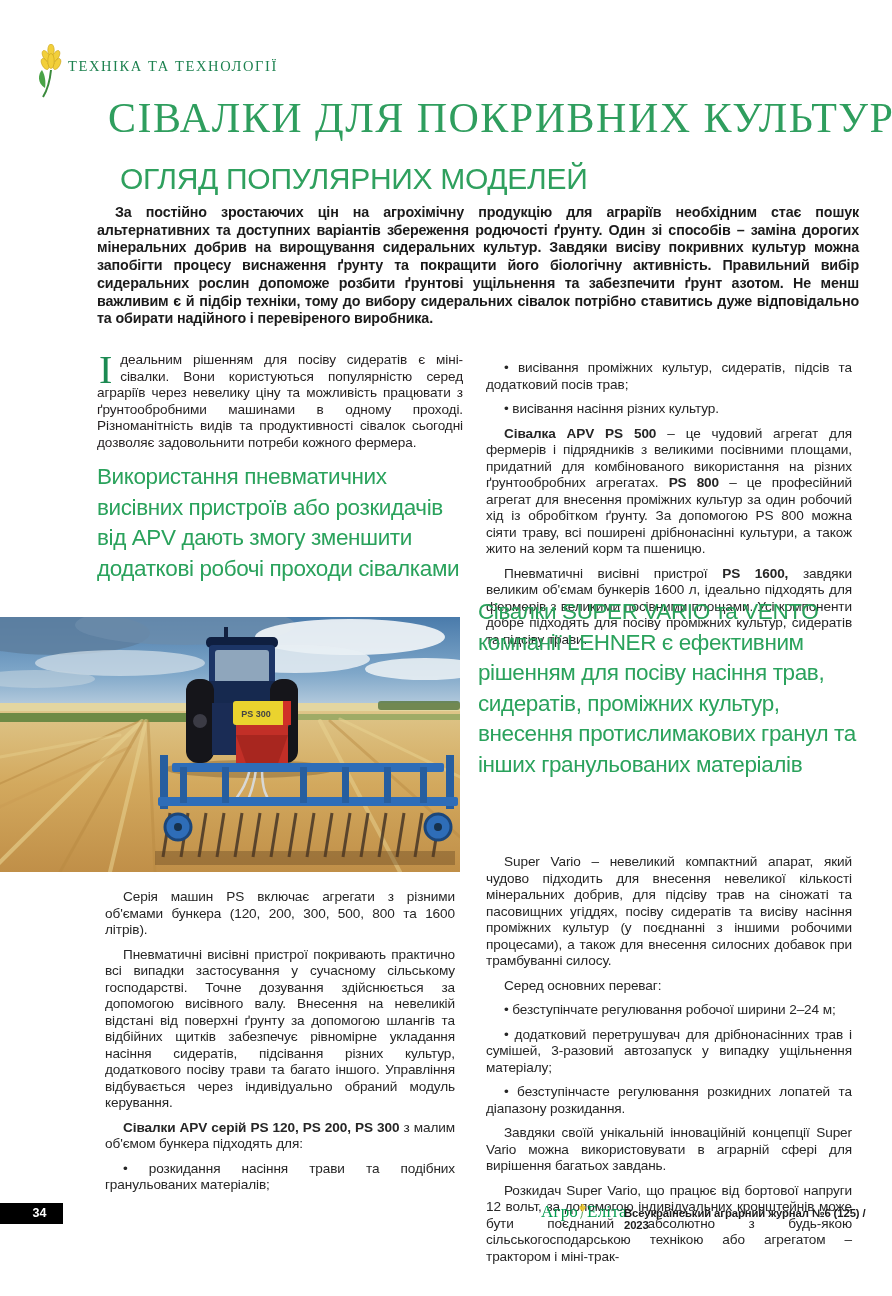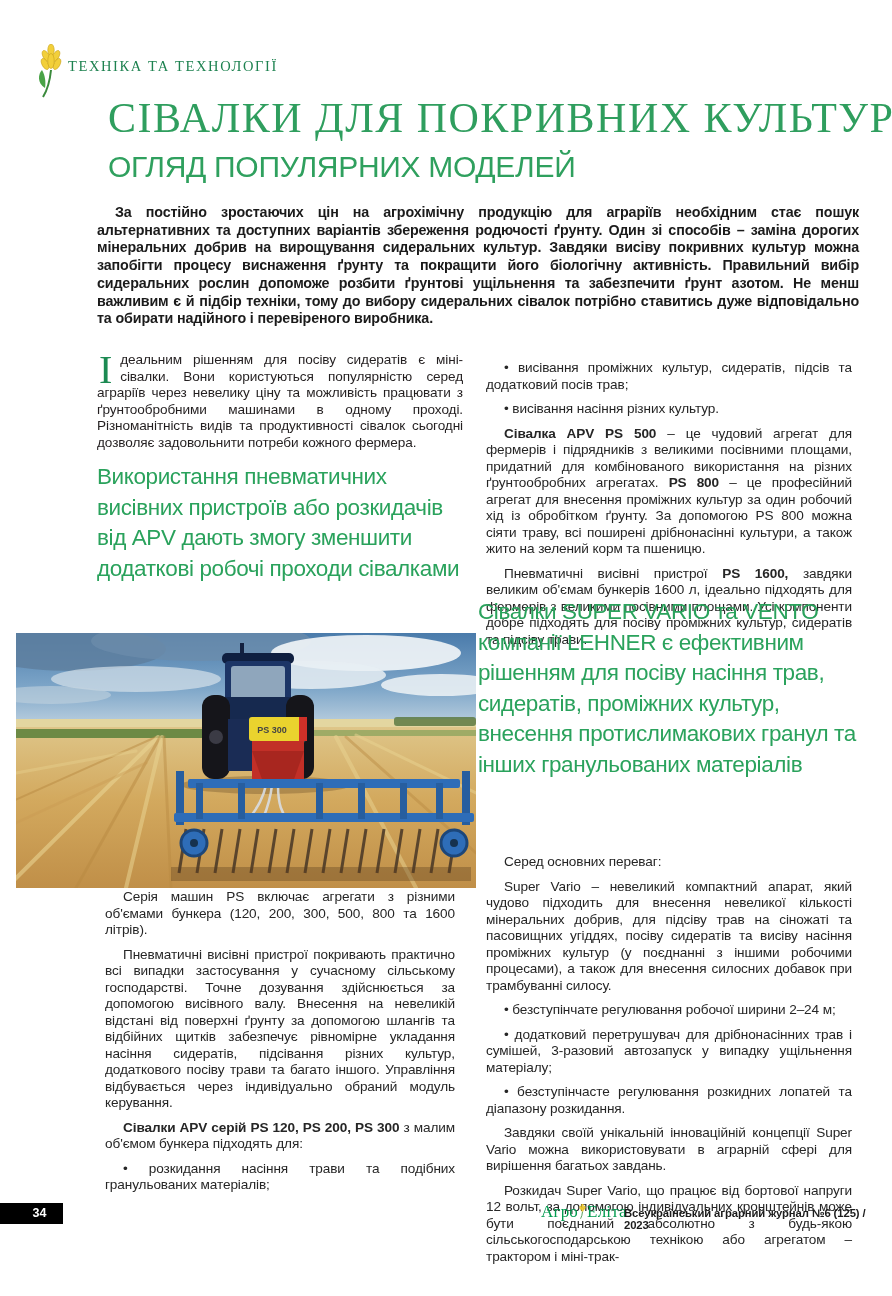--- a/index.html
+++ b/index.html
@@ -13,21 +13,21 @@
     position:absolute; left:68px; top:58px;
     font-family:"Liberation Serif", serif; font-size:14.5px; letter-spacing:1.6px;
     color:#1e8250; font-weight:500;
   }
   .title {
     position:absolute; left:108px; top:94px; margin:0; white-space:nowrap;
     font-family:"Liberation Serif", serif; font-weight:400;
     font-size:42px; letter-spacing:1.5px; color:#2f9e5e;
   }
   .subtitle {
-    position:absolute; left:108px; top:150px; margin:0;
+    position:absolute; left:108px; top:150px; margin:12px;
     font-size:30px; font-weight:400; letter-spacing:-0.3px; color:#2fa05e;
   }
   .lead {
     position:absolute; left:97px; top:204px; width:762px; margin:0;
     font-size:14.3px; line-height:17.7px; font-weight:bold; letter-spacing:-0.15px;
     text-align:justify; text-indent:18px; color:#1b1b1b;
   }
   
   .block { position:absolute; }
   .block p { margin:8px; font-size:13.6px; line-height:16.5px; letter-spacing:-0.1px;
@@ -41,21 +41,21 @@
   .quote {
     position:absolute; margin:0; color:#2aa25c; font-weight:400;
     font-size:22.5px; line-height:30.5px; letter-spacing:-0.4px; text-align:left;
   }
   .quote-left  { left:97px;  top:462px; width:376px; }
   .quote-right { left:478px; top:597px; width:386px; }
   .left-after  { left:97px;  top:881px; width:366px; }
   .right-top   { left:478px; top:352px; width:382px; }
   .right-after { left:478px; top:846px; width:382px; }
   
-  .photo { position:absolute; left:0; top:617px; width:460px; height:255px; margin:16px; }
+  .photo { position:absolute; left:0; top:617px; width:460px; height:255px; margin:0; }
   
   .pagenum {
     position:absolute; left:0; top:1203px; width:63px; height:21px; box-sizing:border-box;
     background:#000000; color:#ffffff; font-weight:bold; font-size:12.5px;
     line-height:21px; text-align:center; padding-left:16px;
   }
   .footer-logo {
     position:absolute; left:541px; top:1202px; font-family:"Liberation Serif", serif;
     font-size:17px; color:#009a4e; letter-spacing:0.2px; display:flex; align-items:center;
   }
@@ -209,22 +209,22 @@
   <div class="block right-top">
     <p>• висівання проміжних культур, сидератів, підсів та додатковий посів трав;</p>
     <p>• висівання насіння різних культур.</p>
     <p><b>Сівалка APV PS 500</b><span> – це чудовий агрегат для фермерів і підрядників з великими посівними площами, придатний для комбінованого використання на різних ґрунтообробних агрегатах. </span><b>PS 800</b><span> – це професійний агрегат для внесення проміжних культур за один робочий хід із обробітком ґрунту. За допомогою PS 800 можна сіяти траву, всі поширені дрібнонасінні культури, а також жито на зелений корм та пшеницю.</span></p>
     <p><span>Пневматичні висівні пристрої </span><b>PS 1600,</b><span> завдяки великим об'ємам бункерів 1600 л, ідеально підходять для фермерів з великими посівними площами. Усі компоненти добре підходять для посіву проміжних культур, сидератів та підсіву трави.</span></p>
   </div>
 
   <p class="quote quote-right">Сівалки SUPER VARIO та VENTO компанії LEHNER є ефективним рішенням для посіву насіння трав, сидератів, проміжних культур, внесення протислимакових гранул та інших гранульованих матеріалів</p>
 
   <div class="block right-after">
+    <p>Super Vario – невеликий компактний апарат, який чудово підходить для внесення невеликої кількості мінеральних добрив, для підсіву трав на сіножаті та пасовищних угіддях, посіву сидератів та висіву насіння проміжних культур (у поєднанні з іншими робочими процесами), а також для внесення силосних добавок при трамбуванні силосу.</p>
     <p>Серед основних переваг:</p>
-    <p>Super Vario – невеликий компактний апарат, який чудово підходить для внесення невеликої кількості мінеральних добрив, для підсіву трав на сіножаті та пасовищних угіддях, посіву сидератів та висіву насіння проміжних культур (у поєднанні з іншими робочими процесами), а також для внесення силосних добавок при трамбуванні силосу.</p>
     <p>• безступінчате регулювання робочої ширини 2–24 м;</p>
     <p>• додатковий перетрушувач для дрібнонасінних трав і сумішей, 3-разовий автозапуск у випадку ущільнення матеріалу;</p>
     <p>• безступінчасте регулювання розкидних лопатей та діапазону розкидання.</p>
     <p>Завдяки своїй унікальній інноваційній концепції Super Vario можна використовувати в аграрній сфері для вирішення багатьох завдань.</p>
     <p>Розкидач Super Vario, що працює від бортової напруги 12 вольт, за допомогою індивідуальних кронштейнів може бути поєднаний абсолютно з будь-якою сільськогосподарською технікою або агрегатом – трактором і міні-трак-</p>
   </div>
 
   <div class="pagenum">34</div>
   <div class="footer-logo">
     <span>Агро</span>

